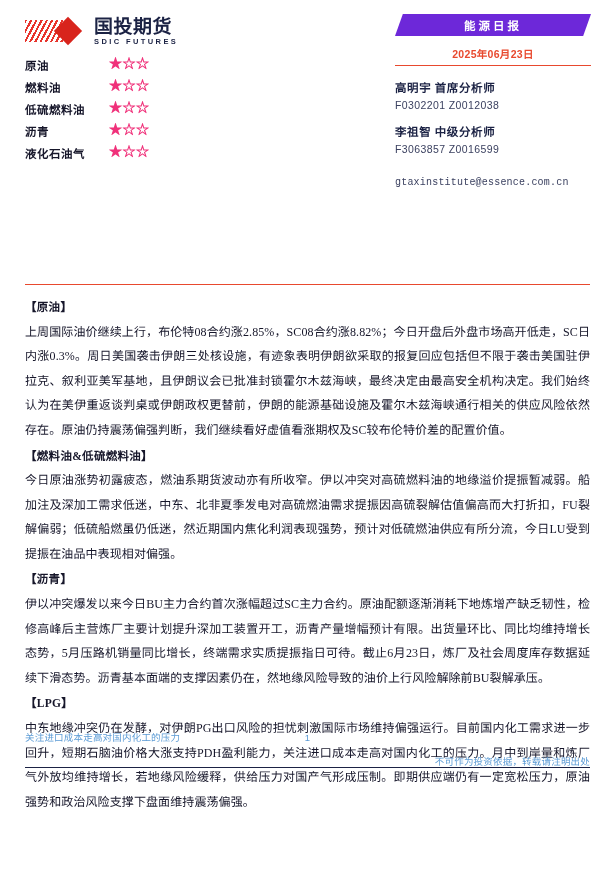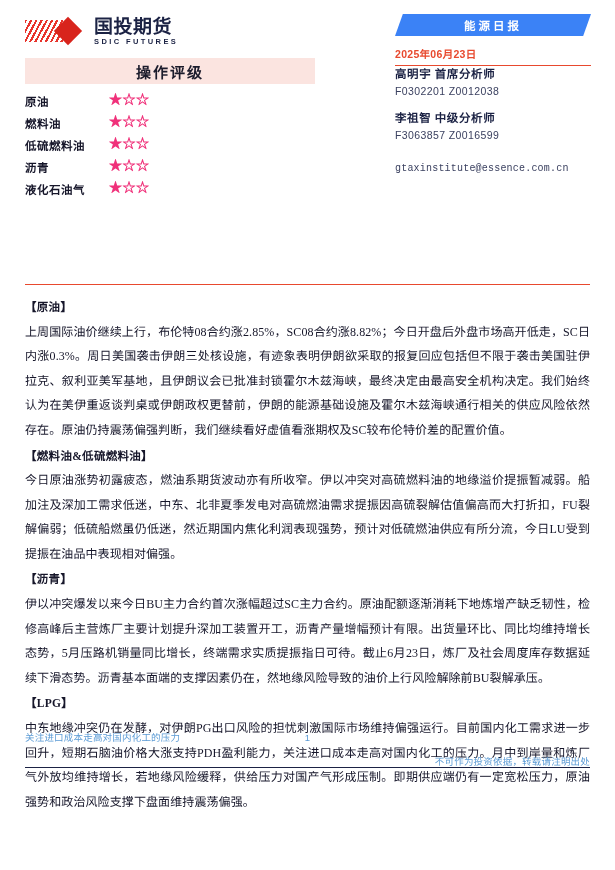--- a/index.html
+++ b/index.html
@@ -138,50 +138,51 @@
 
   
   .banner {
     position: relative;
     width: 196px;
     height: 22px;
   }
   .banner-shape {
     position: absolute;
     inset: 0;
-    background: #3b82f6;
+    background: #6d28d9;
     clip-path: polygon(4% 0, 100% 0, 96% 100%, 0% 100%);
     display: flex;
     align-items: center;
     justify-content: center;
   }
   .banner-title {
     position: relative;
     font-size: 11.5px;
     font-weight: bold;
     color: #ffffff;
     letter-spacing: 3px;
     z-index: 2;
   }
   .date-row {
     margin-top: 8px;
-    text-align: left;
+    text-align: center;
     border-bottom: 1.4px solid #e8492e;
     padding-bottom: 3px;
     width: 196px;
   }
   .date-text {
     font-family: "Liberation Sans", "DejaVu Sans", sans-serif;
     font-size: 10.5px;
     font-weight: bold;
     color: #e8492e;
     letter-spacing: 0.3px;
   }
 
   .analyst-block {
+    margin-top: 14px;
   }
   .analyst {
     margin-bottom: 9px;
   }
   .analyst-name {
     font-size: 11.5px;
     font-weight: bold;
     color: #1b2244;
     letter-spacing: 0.6px;
     line-height: 1.5;
@@ -276,23 +277,20 @@
         <div class="logo-mark">
           <div class="logo-stripes"></div>
           <div class="logo-diamond"></div>
         </div>
         <div class="logo-text">
           <span class="logo-cn">国投期货</span>
           <span class="logo-en">SDIC FUTURES</span>
         </div>
       </div>
 
-      <div class="rating-band">
-        <span class="rating-band-title">操作评级</span>
-      </div>
 
       <div class="rating-list">
 
         <div class="rating-row">
           <span class="rating-name">原油</span>
           <span class="rating-stars">★☆☆</span>
         </div>
 
         <div class="rating-row">
           <span class="rating-name">燃料油</span>

